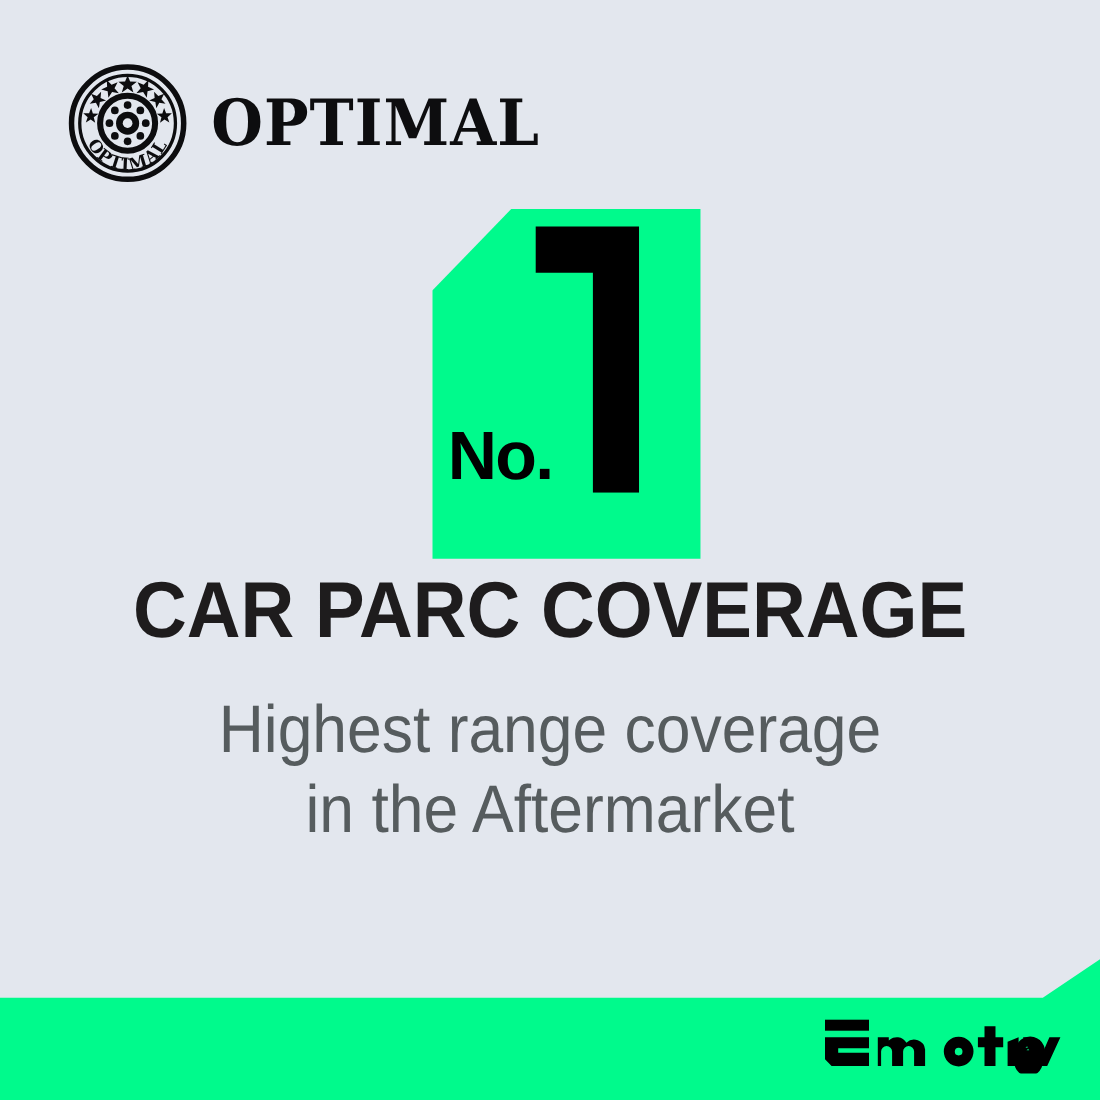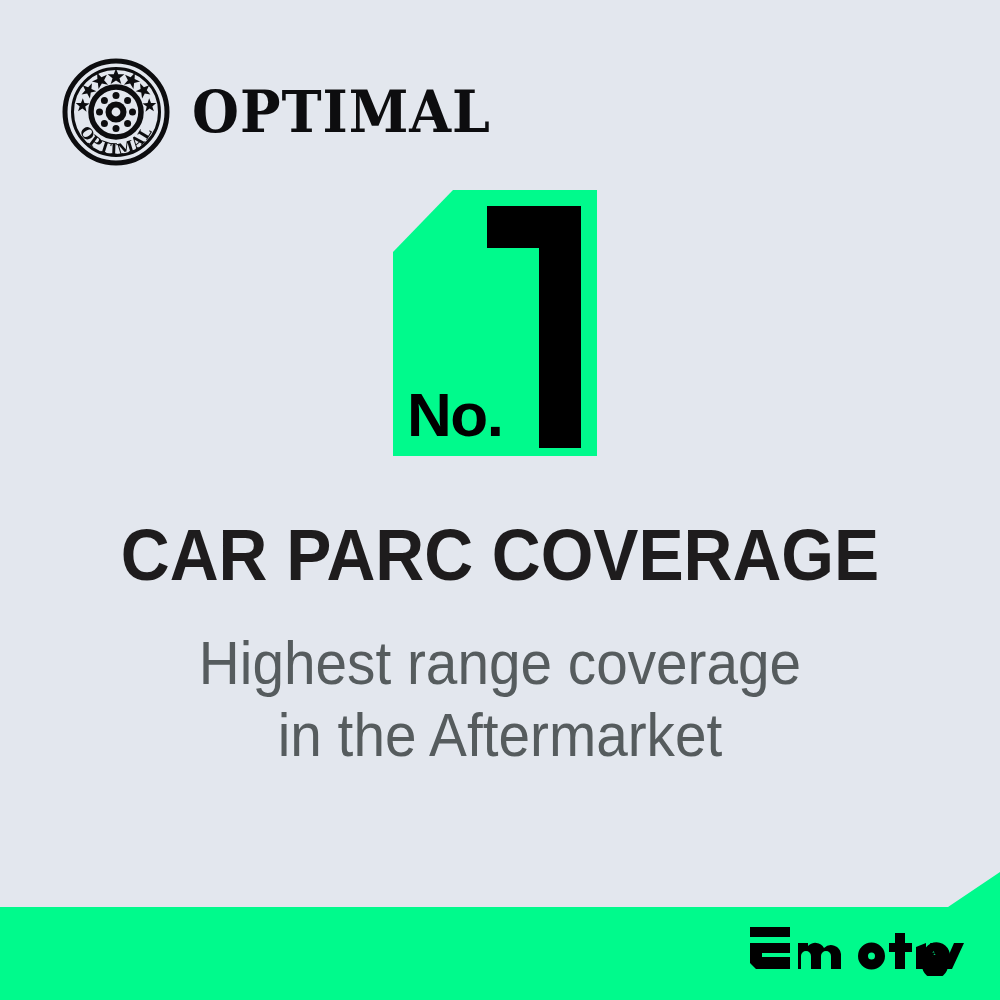--- a/index.html
+++ b/index.html
@@ -39,20 +39,21 @@
     white-space: nowrap;
   }
 
   
   #rank-block {
     position: absolute;
     left: 393px;
     top: 190px;
     width: 204px;
     height: 266px;
+    padding-left: 40px;
   }
   #rank-block-shape { position: absolute; inset: 0; display: block; }
   #rank-number {
     position: absolute;
     left: 88px;
     top: 8px;
     width: 100px;
     height: 250px;
   }
   #rank-number svg { display: block; width: 100%; height: 100%; }

